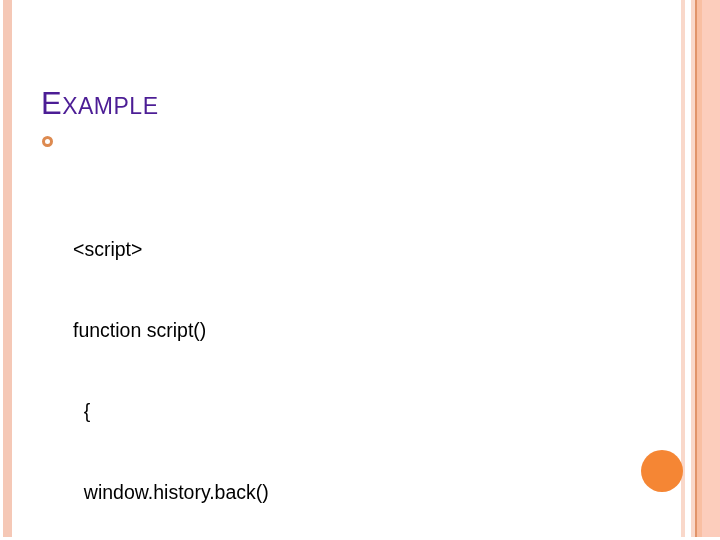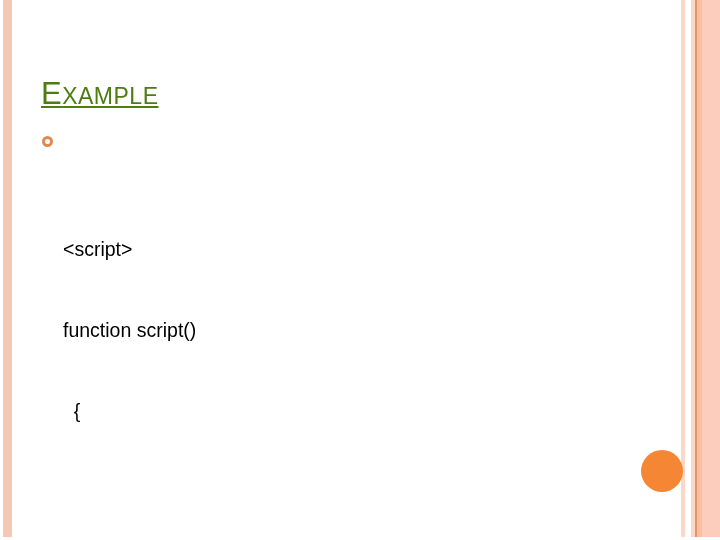--- a/index.html
+++ b/index.html
@@ -23,27 +23,26 @@
   .accent-circle {
     position: absolute;
     left: 641px; top: 450px;
     width: 42px; height: 42px;
     border-radius: 50%;
     background: #f58634;
   }
   
   .title {
     position: absolute;
-    left: 41px; top: 78px;
-    color: #4d7c0f;
+    left: 41px; top: 88px;
+    color: #4c1d95;
     font-size: 23px;
     line-height: 1;
     letter-spacing: 0.5px;
     white-space: nowrap;
-    text-decoration: underline;
   }
   .title-initial { font-size: 31px; }
   
   .content {
     position: absolute;
     left: 42px; top: 128px;
     display: flex;
     align-items: flex-start;
   }
   .bullet-icon {
@@ -54,21 +53,21 @@
     margin-top: 8px;
     margin-right: 10px;
     flex: 0 0 auto;
   }
   .code {
     font-size: 19.5px;
     line-height: 27px;
     color: #000000;
     white-space: pre;
   }
-  .code-line { height: 27px; }
+  .code-line { height: 27px; margin-left: 10px; }
 </style>
 </head>
 <body>
 
 <div class="slide">
 
   <div class="stripe stripe-left"></div>
   <div class="stripe stripe-r1"></div>
   <div class="stripe stripe-r2"></div>
   <div class="stripe stripe-r3"></div>
@@ -81,20 +80,21 @@
     <span class="title-initial">E</span><span>XAMPLE</span>
   </div>
 
   <div class="content">
     <div class="bullet-icon"></div>
     <div class="code">
       <div class="script-group">
         <div class="code-line">&lt;script&gt;</div>
         <div class="code-line">function script()</div>
         <div class="code-line">  {</div>
+        <div class="code-line">  window.history.back()</div>
         
         
       </div>
       
     </div>
   </div>
 
 </div>
 
 </body></html>

